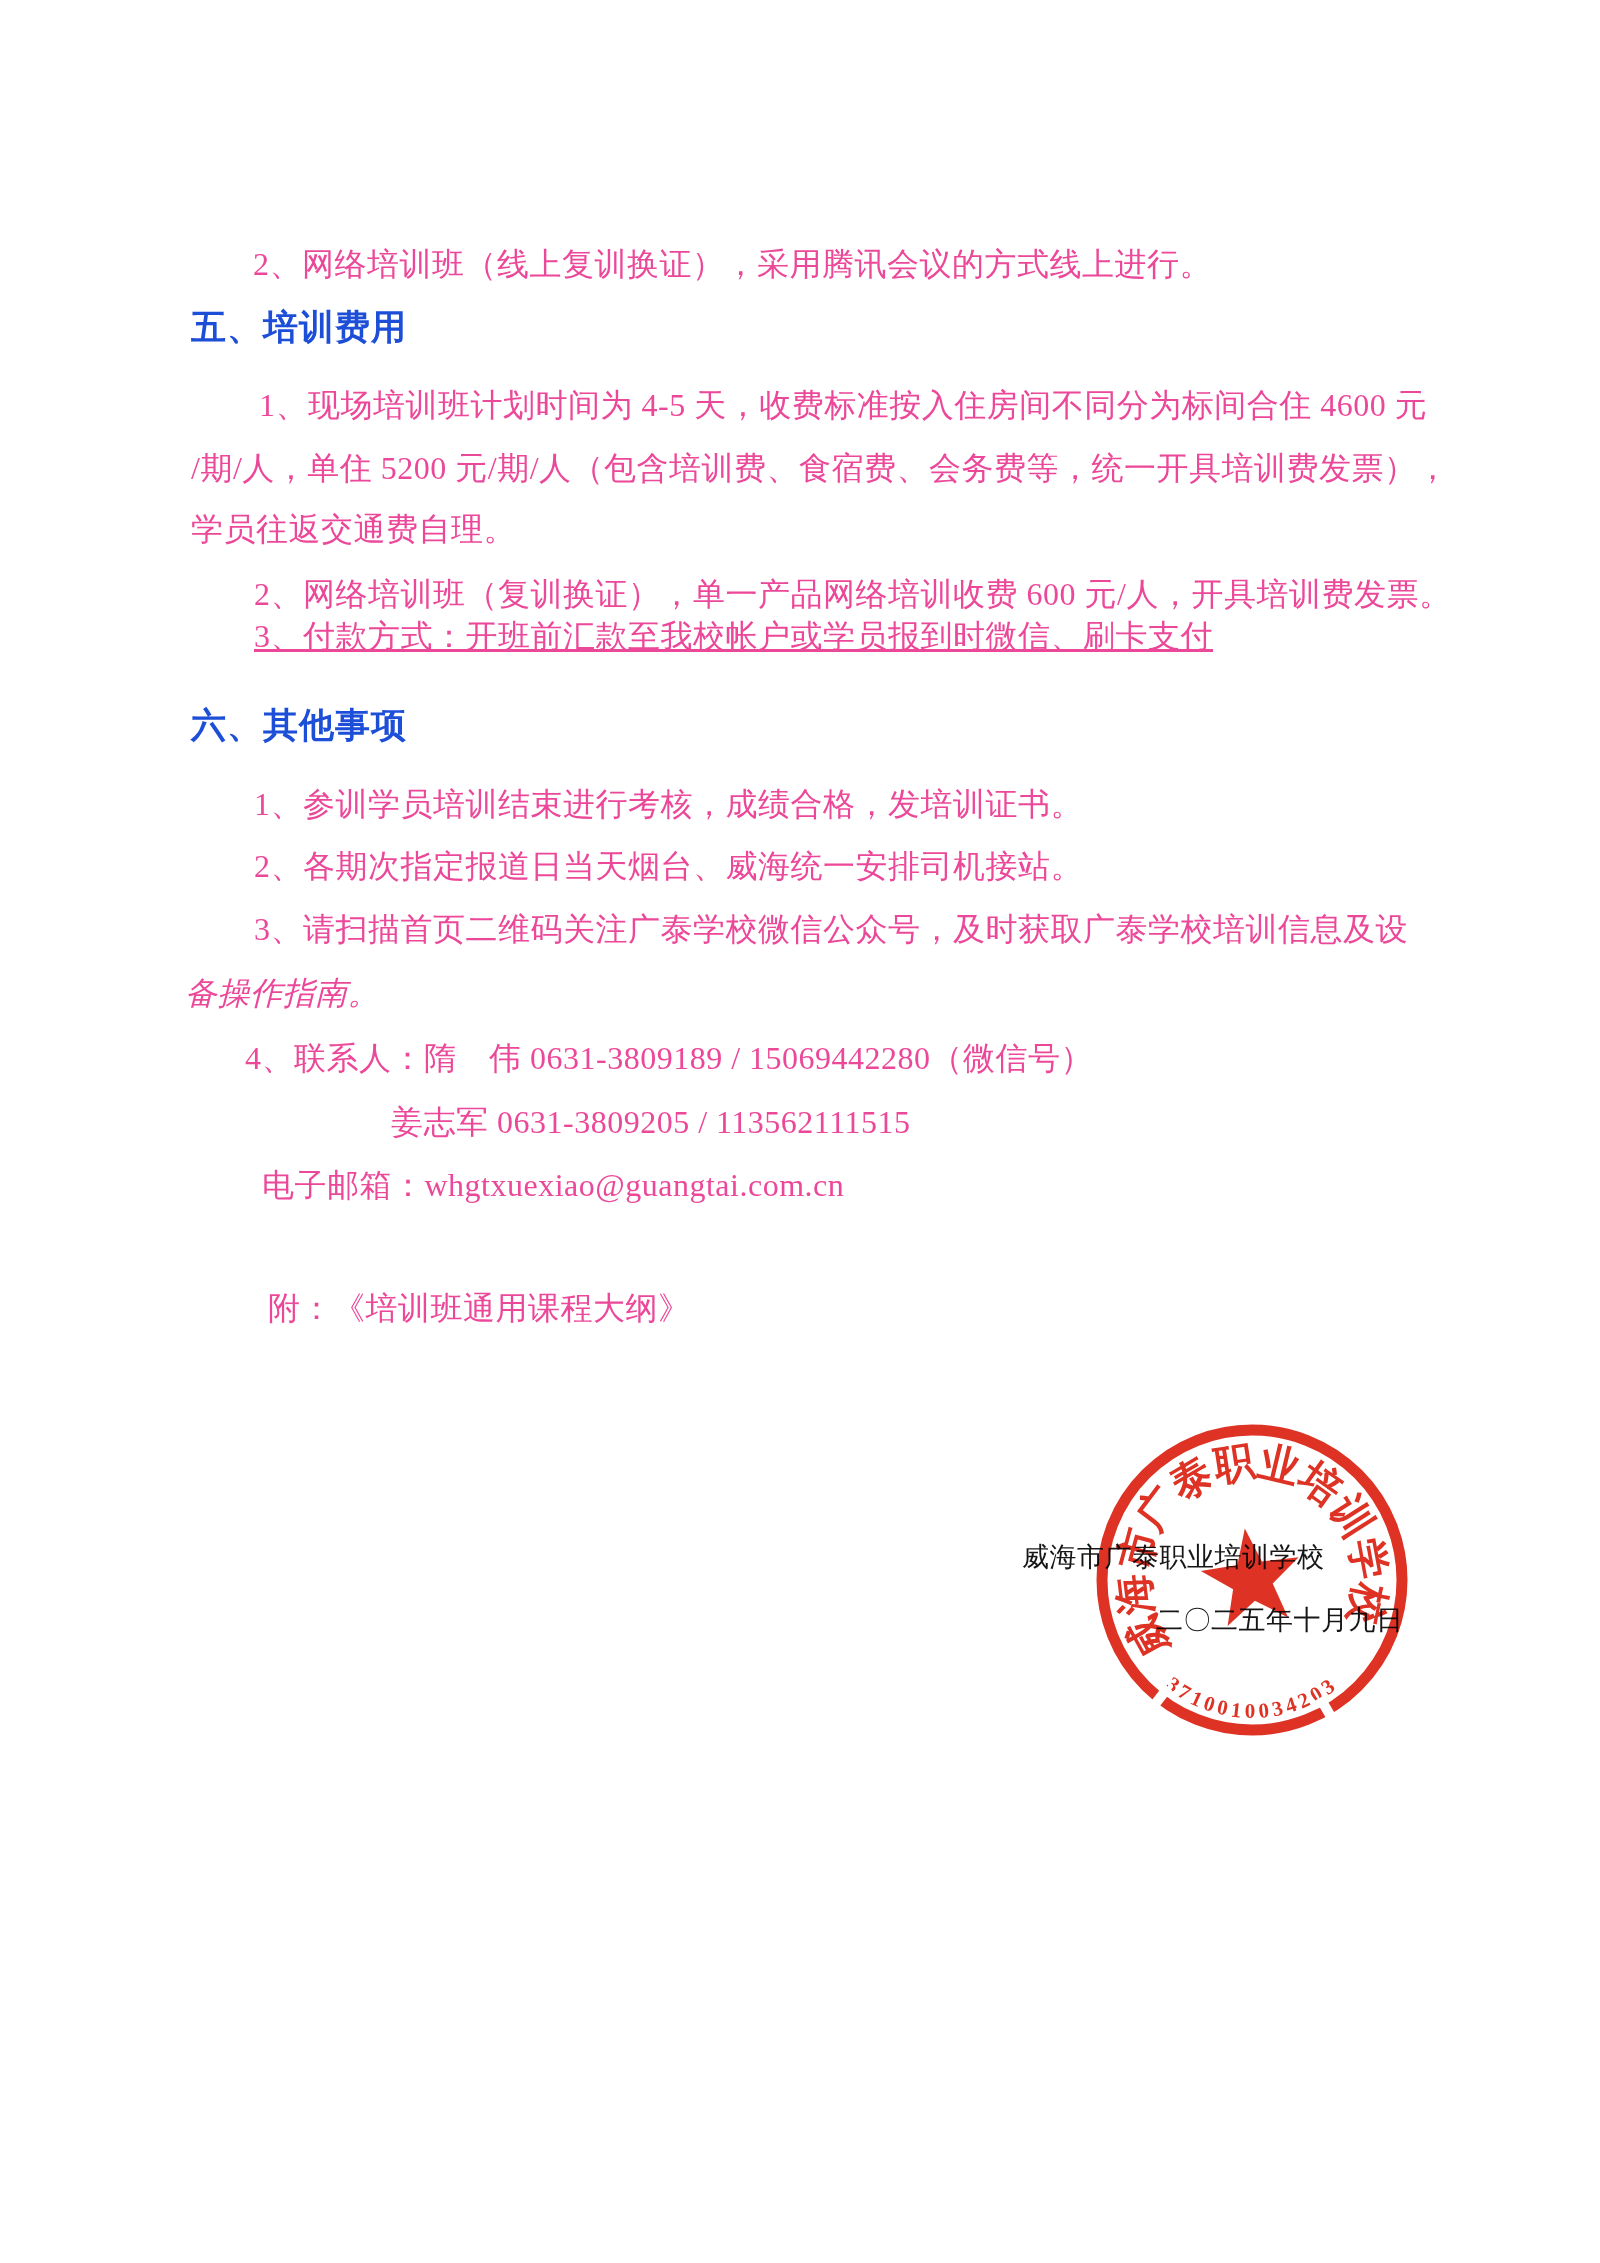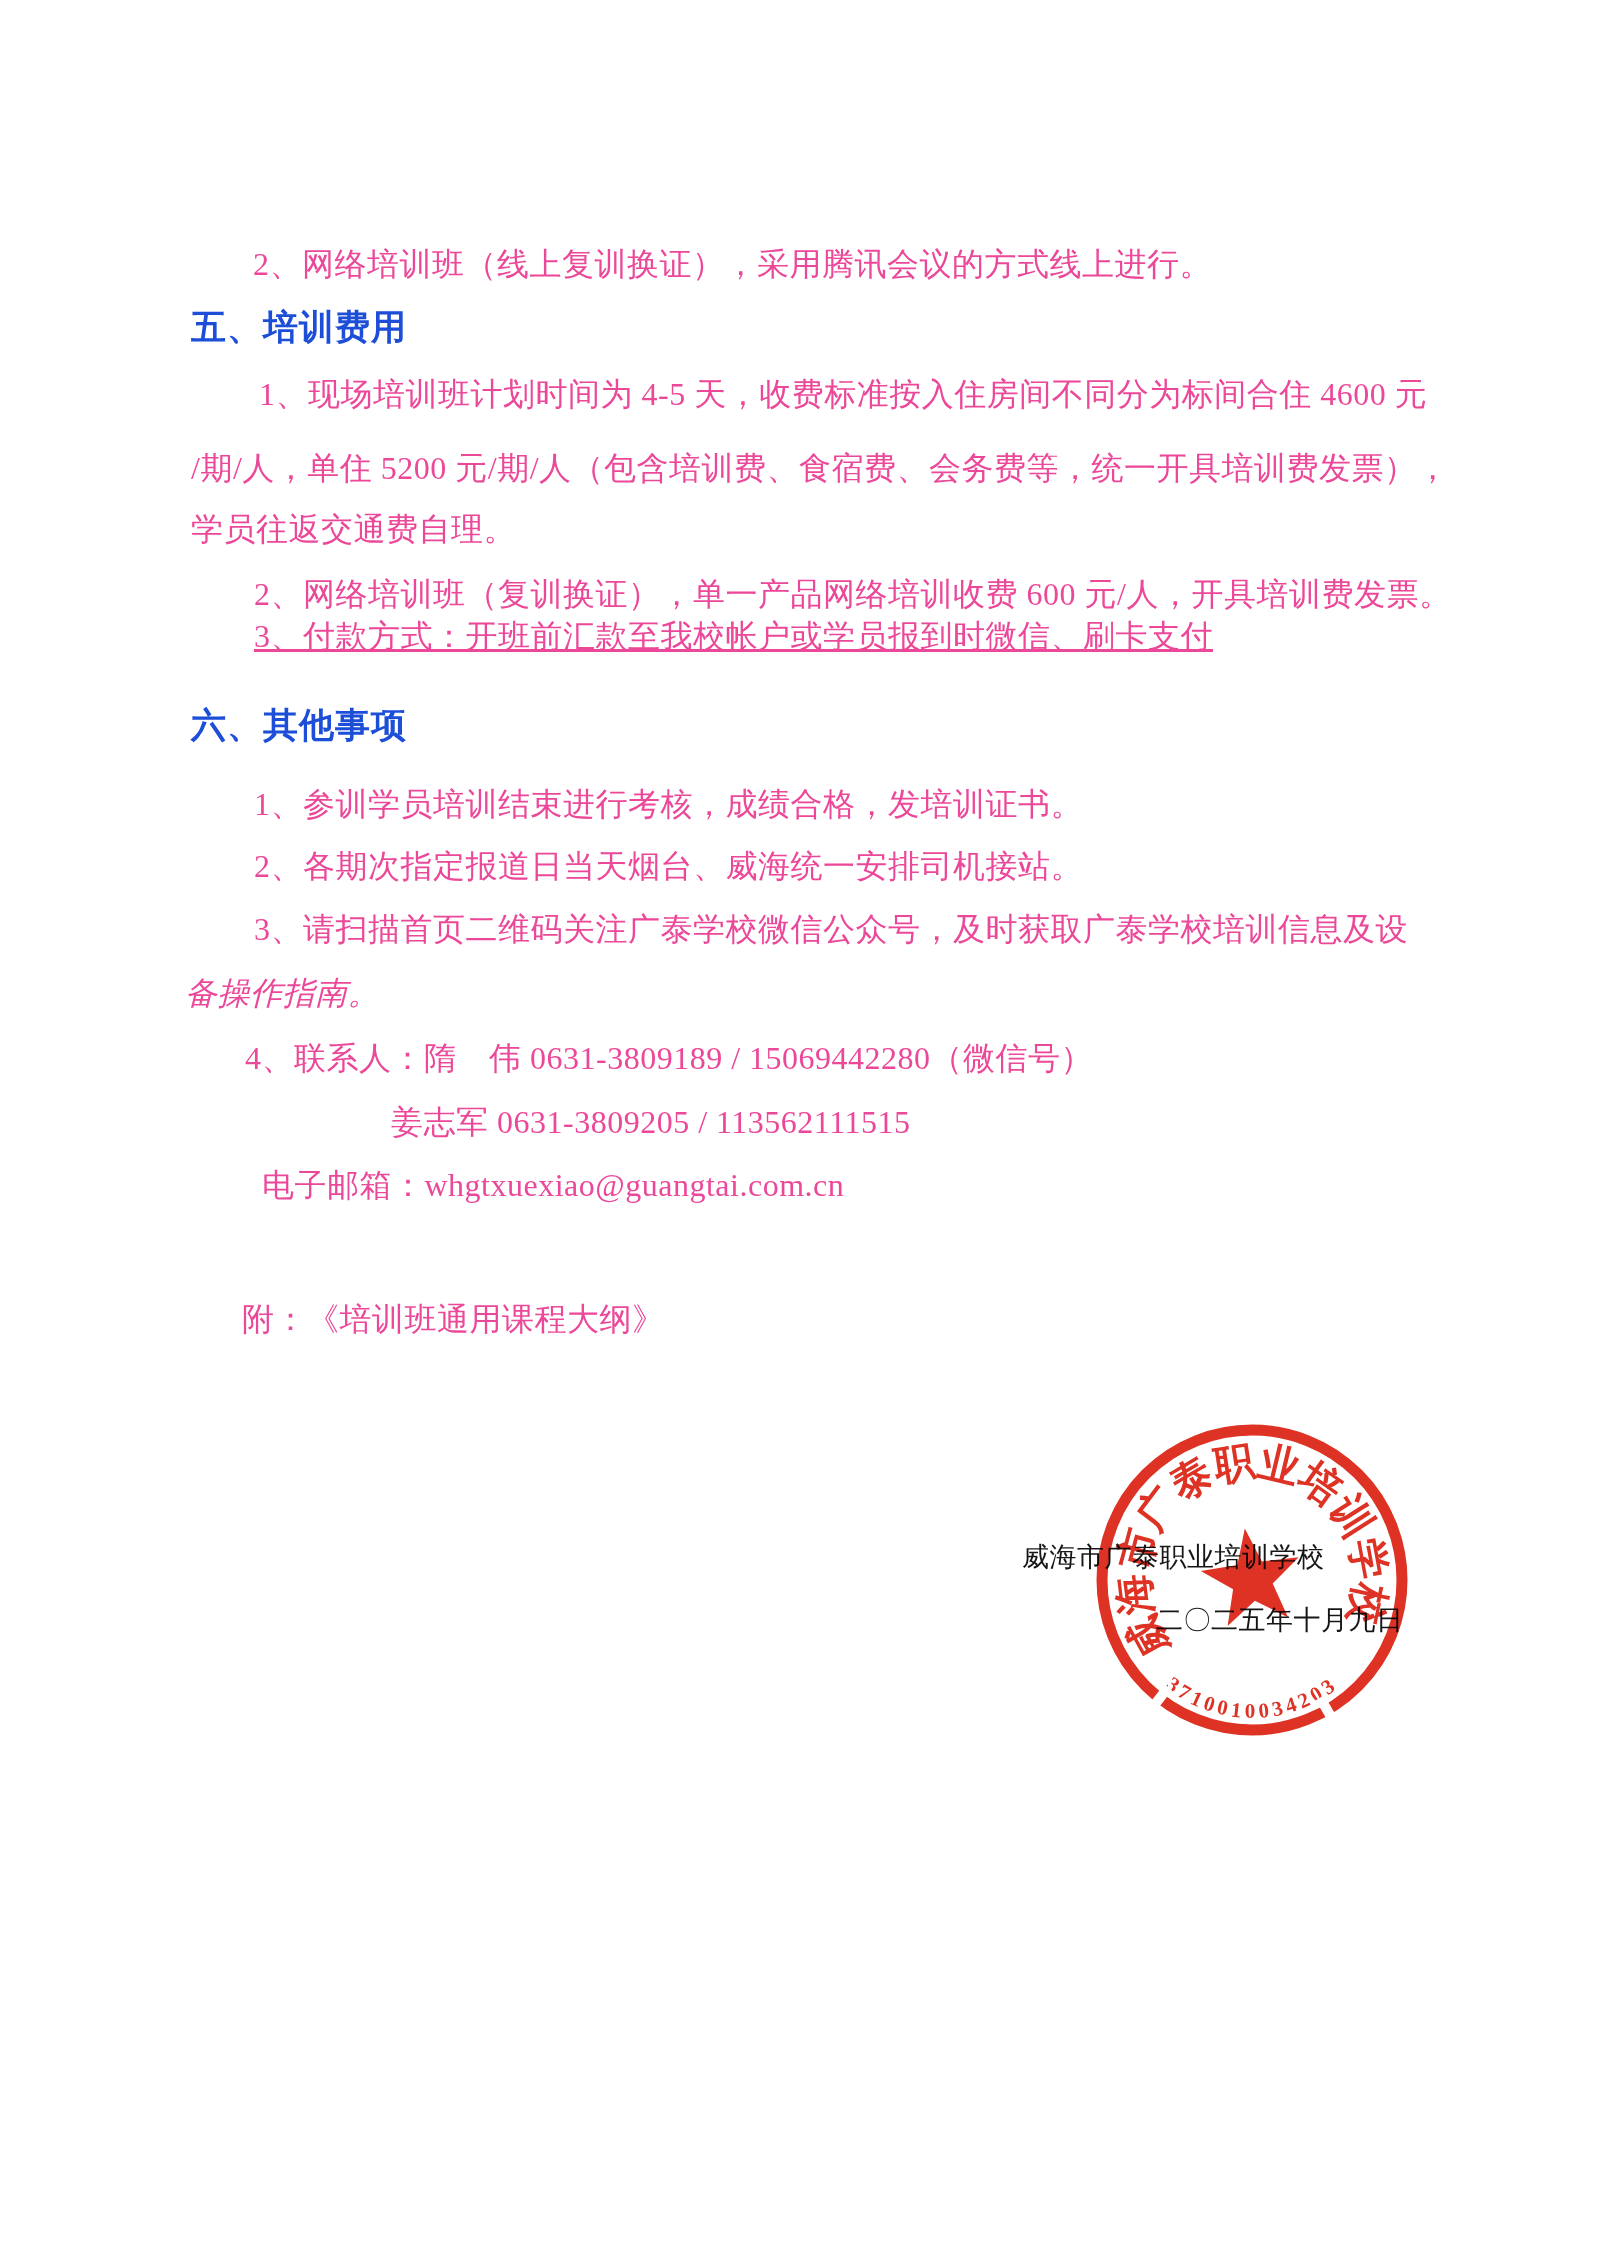--- a/index.html
+++ b/index.html
@@ -44,34 +44,34 @@
   }
   .seal text { font-family:"Liberation Serif","DejaVu Serif",serif; }
 </style>
 </head>
 <body>
 
 <div class="page">
 
   <div class="line" style="left:253px; top:244px;">2、网络培训班（线上复训换证），采用腾讯会议的方式线上进行。</div>
   <div class="heading" style="left:191px; top:306px;">五、培训费用</div>
-  <div class="line" style="left:259px; top:374px;">1、现场培训班计划时间为 4-5 天，收费标准按入住房间不同分为标间合住 4600 元</div>
+  <div class="line" style="left:259px; top:385px;">1、现场培训班计划时间为 4-5 天，收费标准按入住房间不同分为标间合住 4600 元</div>
   <div class="line" style="left:191px; top:448px;">/期/人，单住 5200 元/期/人（包含培训费、食宿费、会务费等，统一开具培训费发票），</div>
   <div class="line" style="left:191px; top:509px;">学员往返交通费自理。</div>
   <div class="line" style="left:254px; top:574px;">2、网络培训班（复训换证），单一产品网络培训收费 600 元/人，开具培训费发票。</div>
   <div class="line" style="left:254px; top:616px;text-decoration:underline;">3、付款方式：开班前汇款至我校帐户或学员报到时微信、刷卡支付</div>
   <div class="heading" style="left:191px; top:704px;">六、其他事项</div>
   <div class="line" style="left:254px; top:784px;">1、参训学员培训结束进行考核，成绩合格，发培训证书。</div>
   <div class="line" style="left:254px; top:846px;">2、各期次指定报道日当天烟台、威海统一安排司机接站。</div>
   <div class="line" style="left:254px; top:909px;">3、请扫描首页二维码关注广泰学校微信公众号，及时获取广泰学校培训信息及设</div>
   <div class="line" style="left:185px; top:973px;font-style:italic;">备操作指南。</div>
   <div class="line" style="left:245px; top:1038px;">4、联系人：隋　伟 0631-3809189 / 15069442280（微信号）</div>
   <div class="line" style="left:391px; top:1102px;">姜志军 0631-3809205 / 113562111515</div>
   <div class="line" style="left:262px; top:1165px;">电子邮箱：whgtxuexiao@guangtai.com.cn</div>
-  <div class="line" style="left:242px; top:1288px;margin-top:11px;">附：《培训班通用课程大纲》</div>
+  <div class="line" style="left:268px; top:1288px;">附：《培训班通用课程大纲》</div>
 
   <div class="sig" style="left:1022px; top:1540px;">威海市广泰职业培训学校</div>
   <div class="sig" style="left:1156px; top:1603px;">二〇二五年十月九日</div>
 
   <svg class="seal" viewBox="-160 -160 320 320" xmlns="http://www.w3.org/2000/svg">
     <defs>
       <path id="sealArcTop" d="M -79.7 66.9 A 104 104 0 1 1 94.2 44.0" fill="none"></path>
       <path id="sealArcBottom" d="M -92.3 102.5 A 138 138 0 0 0 92.3 102.5" fill="none"></path>
     </defs>
 

